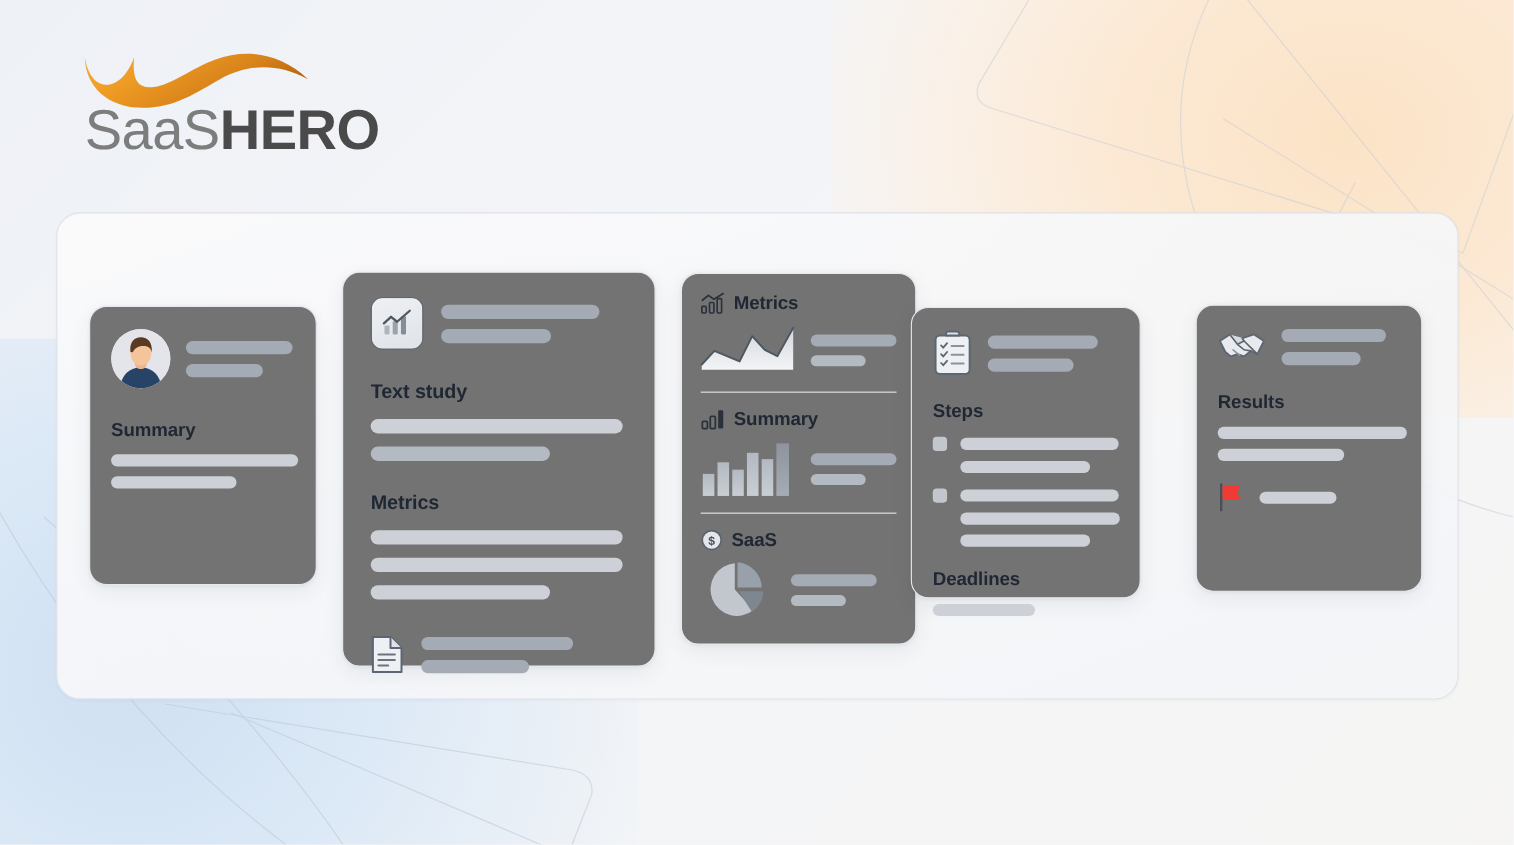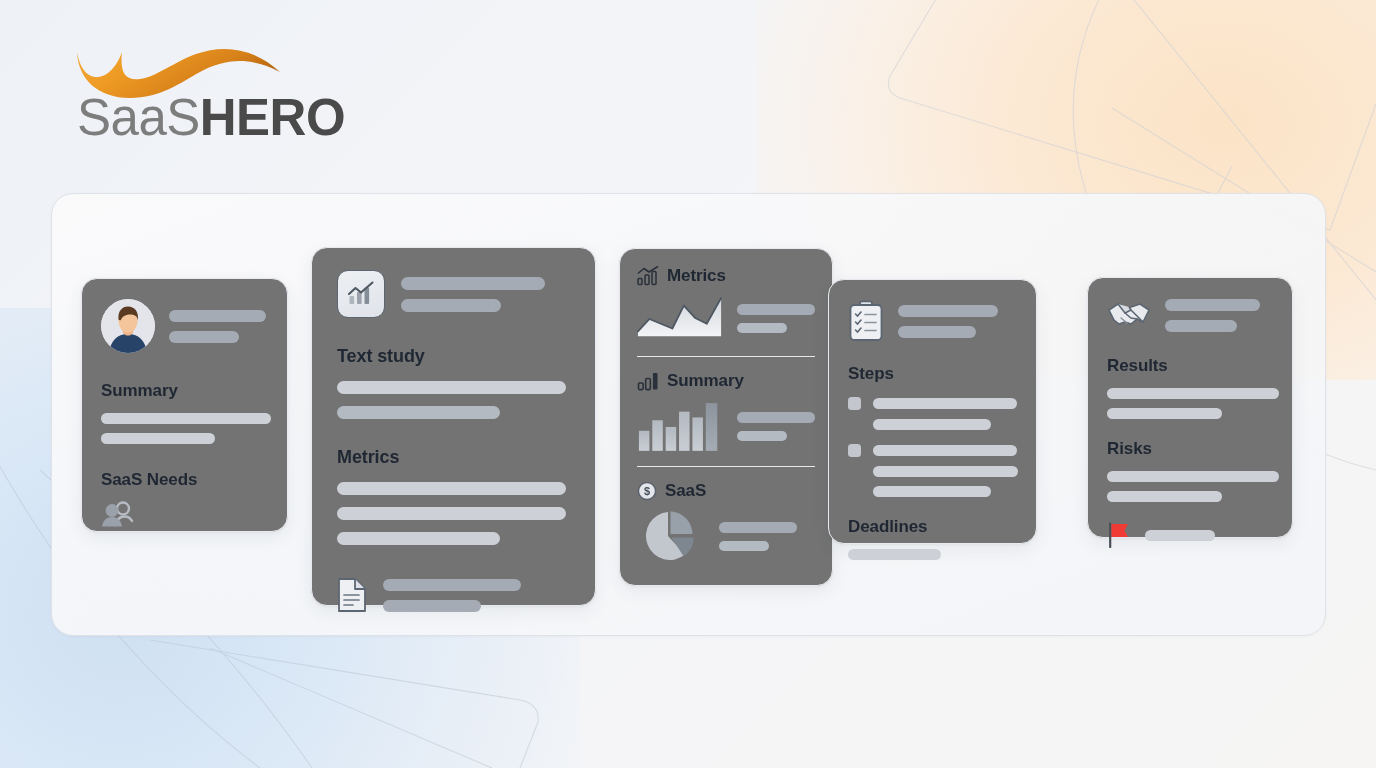--- a/index.html
+++ b/index.html
@@ -207,29 +207,20 @@
     </div>
 
     <div style="margin-top:28px;">
       <div class="card-title">Summary</div>
       <div class="stack" style="gap:9px;margin-top:12px;">
         <div class="bar lite t11" style="width:170px;height:11px;"></div>
         <div class="bar lite" style="width:114px;"></div>
       </div>
     </div>
 
-    <div style="margin-top:26px;">
-      <div class="card-title">SaaS Needs</div>
-      <svg width="34" height="26" viewBox="0 0 34 26" style="margin-top:11px;">
-        <circle cx="22" cy="7.5" r="6" fill="none" stroke="#b7bcc4" stroke-width="2.4"></circle>
-        <path d="M14.5 24 C16 18 19 15.5 23.5 15.5 C27 15.5 29.5 17 31 20" fill="none" stroke="#b7bcc4" stroke-width="2.4" stroke-linecap="round"></path>
-        <circle cx="11" cy="9.5" r="6.4" fill="#9aa1aa"></circle>
-        <path d="M1 25.5 C2.4 18.6 6 16 11 16 C16 16 19.6 18.6 21 25.5 Z" fill="#9aa1aa"></path>
-      </svg>
-    </div>
   </div>
 
   <div class="card c2">
     <div class="row" style="gap:16px;">
       <div class="icon-box">
         <svg width="30" height="26" viewBox="0 0 30 26">
           <rect x="3.5" y="15" width="4.6" height="8" rx="1" fill="#aeb5bd"></rect>
           <rect x="11" y="11" width="4.6" height="12" rx="1" fill="#9ba2ab"></rect>
           <rect x="18.5" y="6.5" width="4.6" height="16.5" rx="1" fill="#858d97"></rect>
           <path d="M3 13 L9.5 7 L15 11.5 L26.5 1.5" fill="none" stroke="#4e5862" stroke-width="2.1" stroke-linecap="round" stroke-linejoin="round"></path>
@@ -434,27 +425,20 @@
     </div>
 
     <div style="margin-top:24px;">
       <div class="card-title">Results</div>
       <div class="stack" style="gap:9px;margin-top:12px;">
         <div class="bar lite t11" style="width:172px;height:11px;"></div>
         <div class="bar lite t11" style="width:115px;height:11px;"></div>
       </div>
     </div>
 
-    <div style="margin-top:20px;">
-      <div class="card-title">Risks</div>
-      <div class="stack" style="gap:9px;margin-top:12px;">
-        <div class="bar lite t11" style="width:172px;height:11px;"></div>
-        <div class="bar lite t11" style="width:115px;height:11px;"></div>
-      </div>
-    </div>
 
     <div class="row" style="gap:14px;margin-top:20px;">
       <svg width="24" height="26" viewBox="0 0 24 26">
         <path d="M3.2 1.5 V25" stroke="#4a4f57" stroke-width="2.2" stroke-linecap="round"></path>
         <path d="M4.4 2 L21 2 L17.6 8.6 L21 15 L4.4 15 Z" fill="#ef3b33"></path>
       </svg>
       <div class="bar lite t11" style="width:70px;height:11px;"></div>
     </div>
   </div>
 

